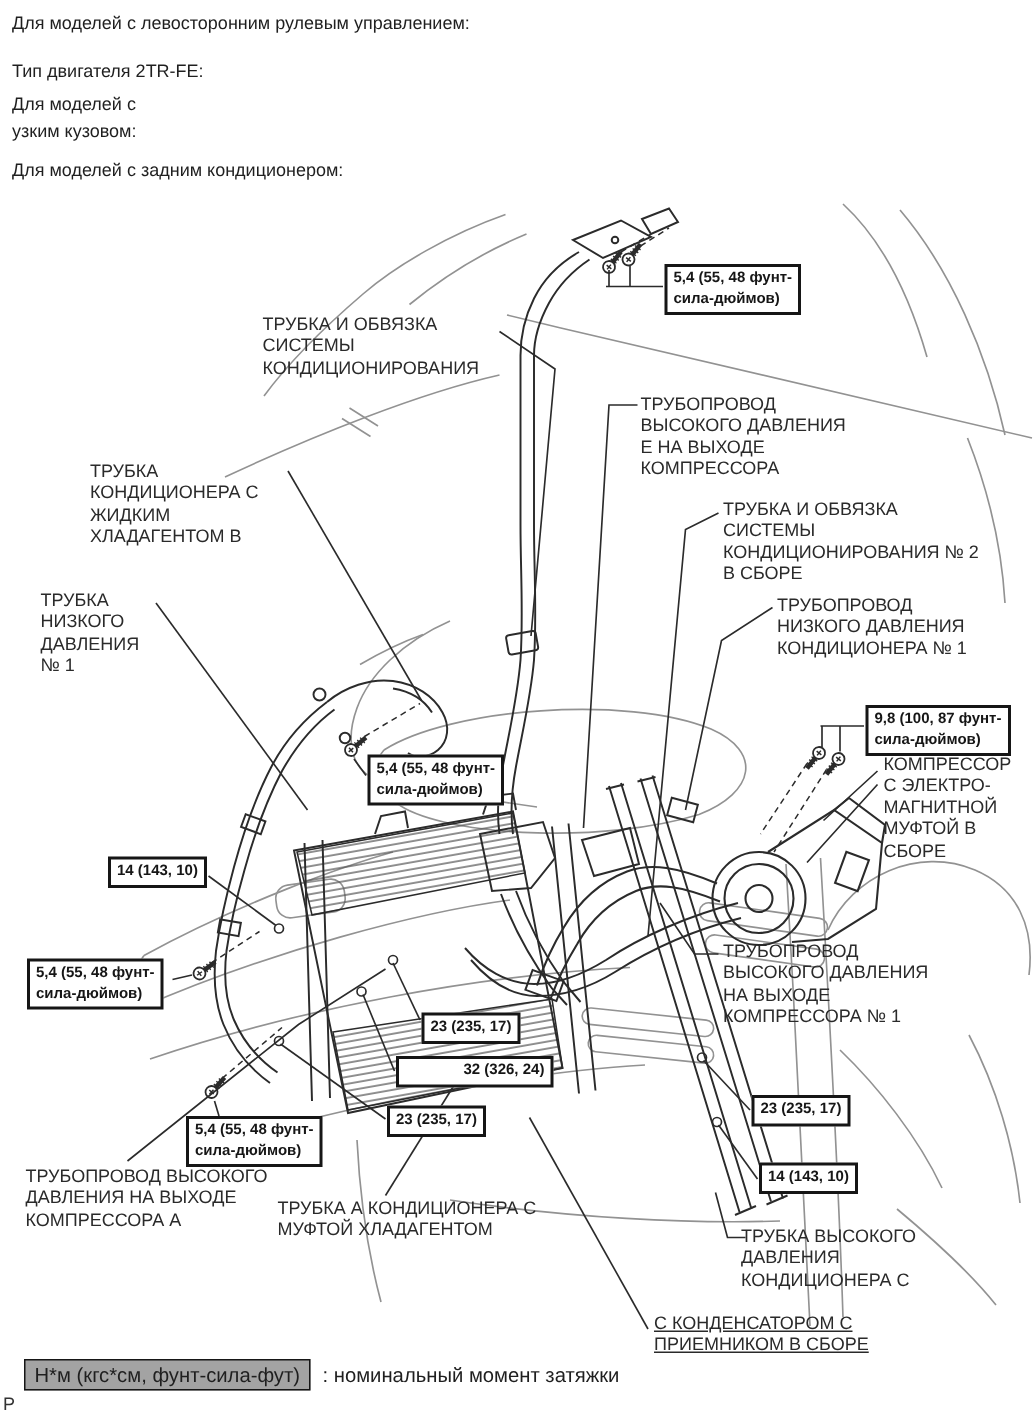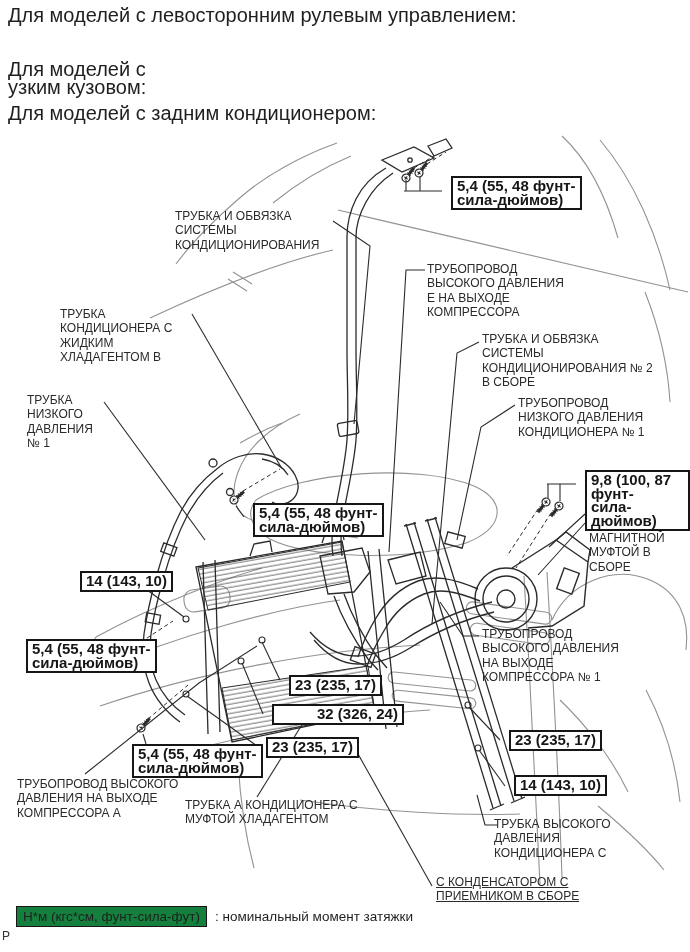--- a/index.html
+++ b/index.html
@@ -1,32 +1,33 @@
 <!DOCTYPE html>
 <html><head>
 <meta charset="utf-8">
 <style>
   html,body{margin:0;padding:0;background:#fff;}
   .page{position:relative;width:690px;height:952px;background:#fff;overflow:hidden;
         font-family:"Liberation Sans",sans-serif;color:#262626;}
-  .hdr{position:absolute;left:8px;font-size:20px;line-height:18px;white-space:pre-line;color:#1f1f1f;}
+  .hdr{position:absolute;left:8px;font-size:12px;line-height:18px;white-space:pre-line;color:#1f1f1f;}
   #diagram-svg{position:absolute;left:0;top:0;width:690px;height:952px;}
   .part-label{position:absolute;font-size:12px;line-height:14.4px;white-space:pre-line;color:#2a2a2a;}
   .torque-box{position:absolute;border:2px solid #161616;background:#fff;font-weight:700;
-              font-size:15px;line-height:13.5px;padding:1px 4px 2px;white-space:pre-line;color:#161616;margin-left:8px;}
+              font-size:10px;line-height:13.5px;padding:1px 4px 2px;white-space:pre-line;color:#161616;}
   .footer-row{position:absolute;left:16px;top:906px;display:flex;align-items:center;gap:8px;font-size:13.5px;color:#1f1f1f;}
-  .unit-box{border:1.6px solid #161616;padding:2px 6px;background:#15803d;}
+  .unit-box{border:1.6px solid #161616;padding:2px 6px;background:#a3a3a3;}
   .page-marker{position:absolute;left:2px;top:929px;font-size:12px;color:#333;}
 </style>
 </head>
 <body>
 
 <div class="page">
 
   <div class="hdr" style="top:6px">Для моделей с левосторонним рулевым управлением:</div>
+  <div class="hdr" style="top:38px">Тип двигателя 2TR-FE:</div>
   <div class="hdr" style="top:60px">Для моделей с
 узким кузовом:</div>
   <div class="hdr" style="top:104px">Для моделей с задним кондиционером:</div>
 
   <svg id="diagram-svg" viewBox="0 0 690 952">
     <defs>
       <pattern id="hatch" width="6" height="4.6" patternUnits="userSpaceOnUse" patternTransform="rotate(-10)">
         <line x1="0" y1="2" x2="6" y2="2" stroke="#5a5a5a" stroke-width="0.9"></line>
       </pattern>
       <g id="bolt" stroke="#2b2b2b" fill="none">

